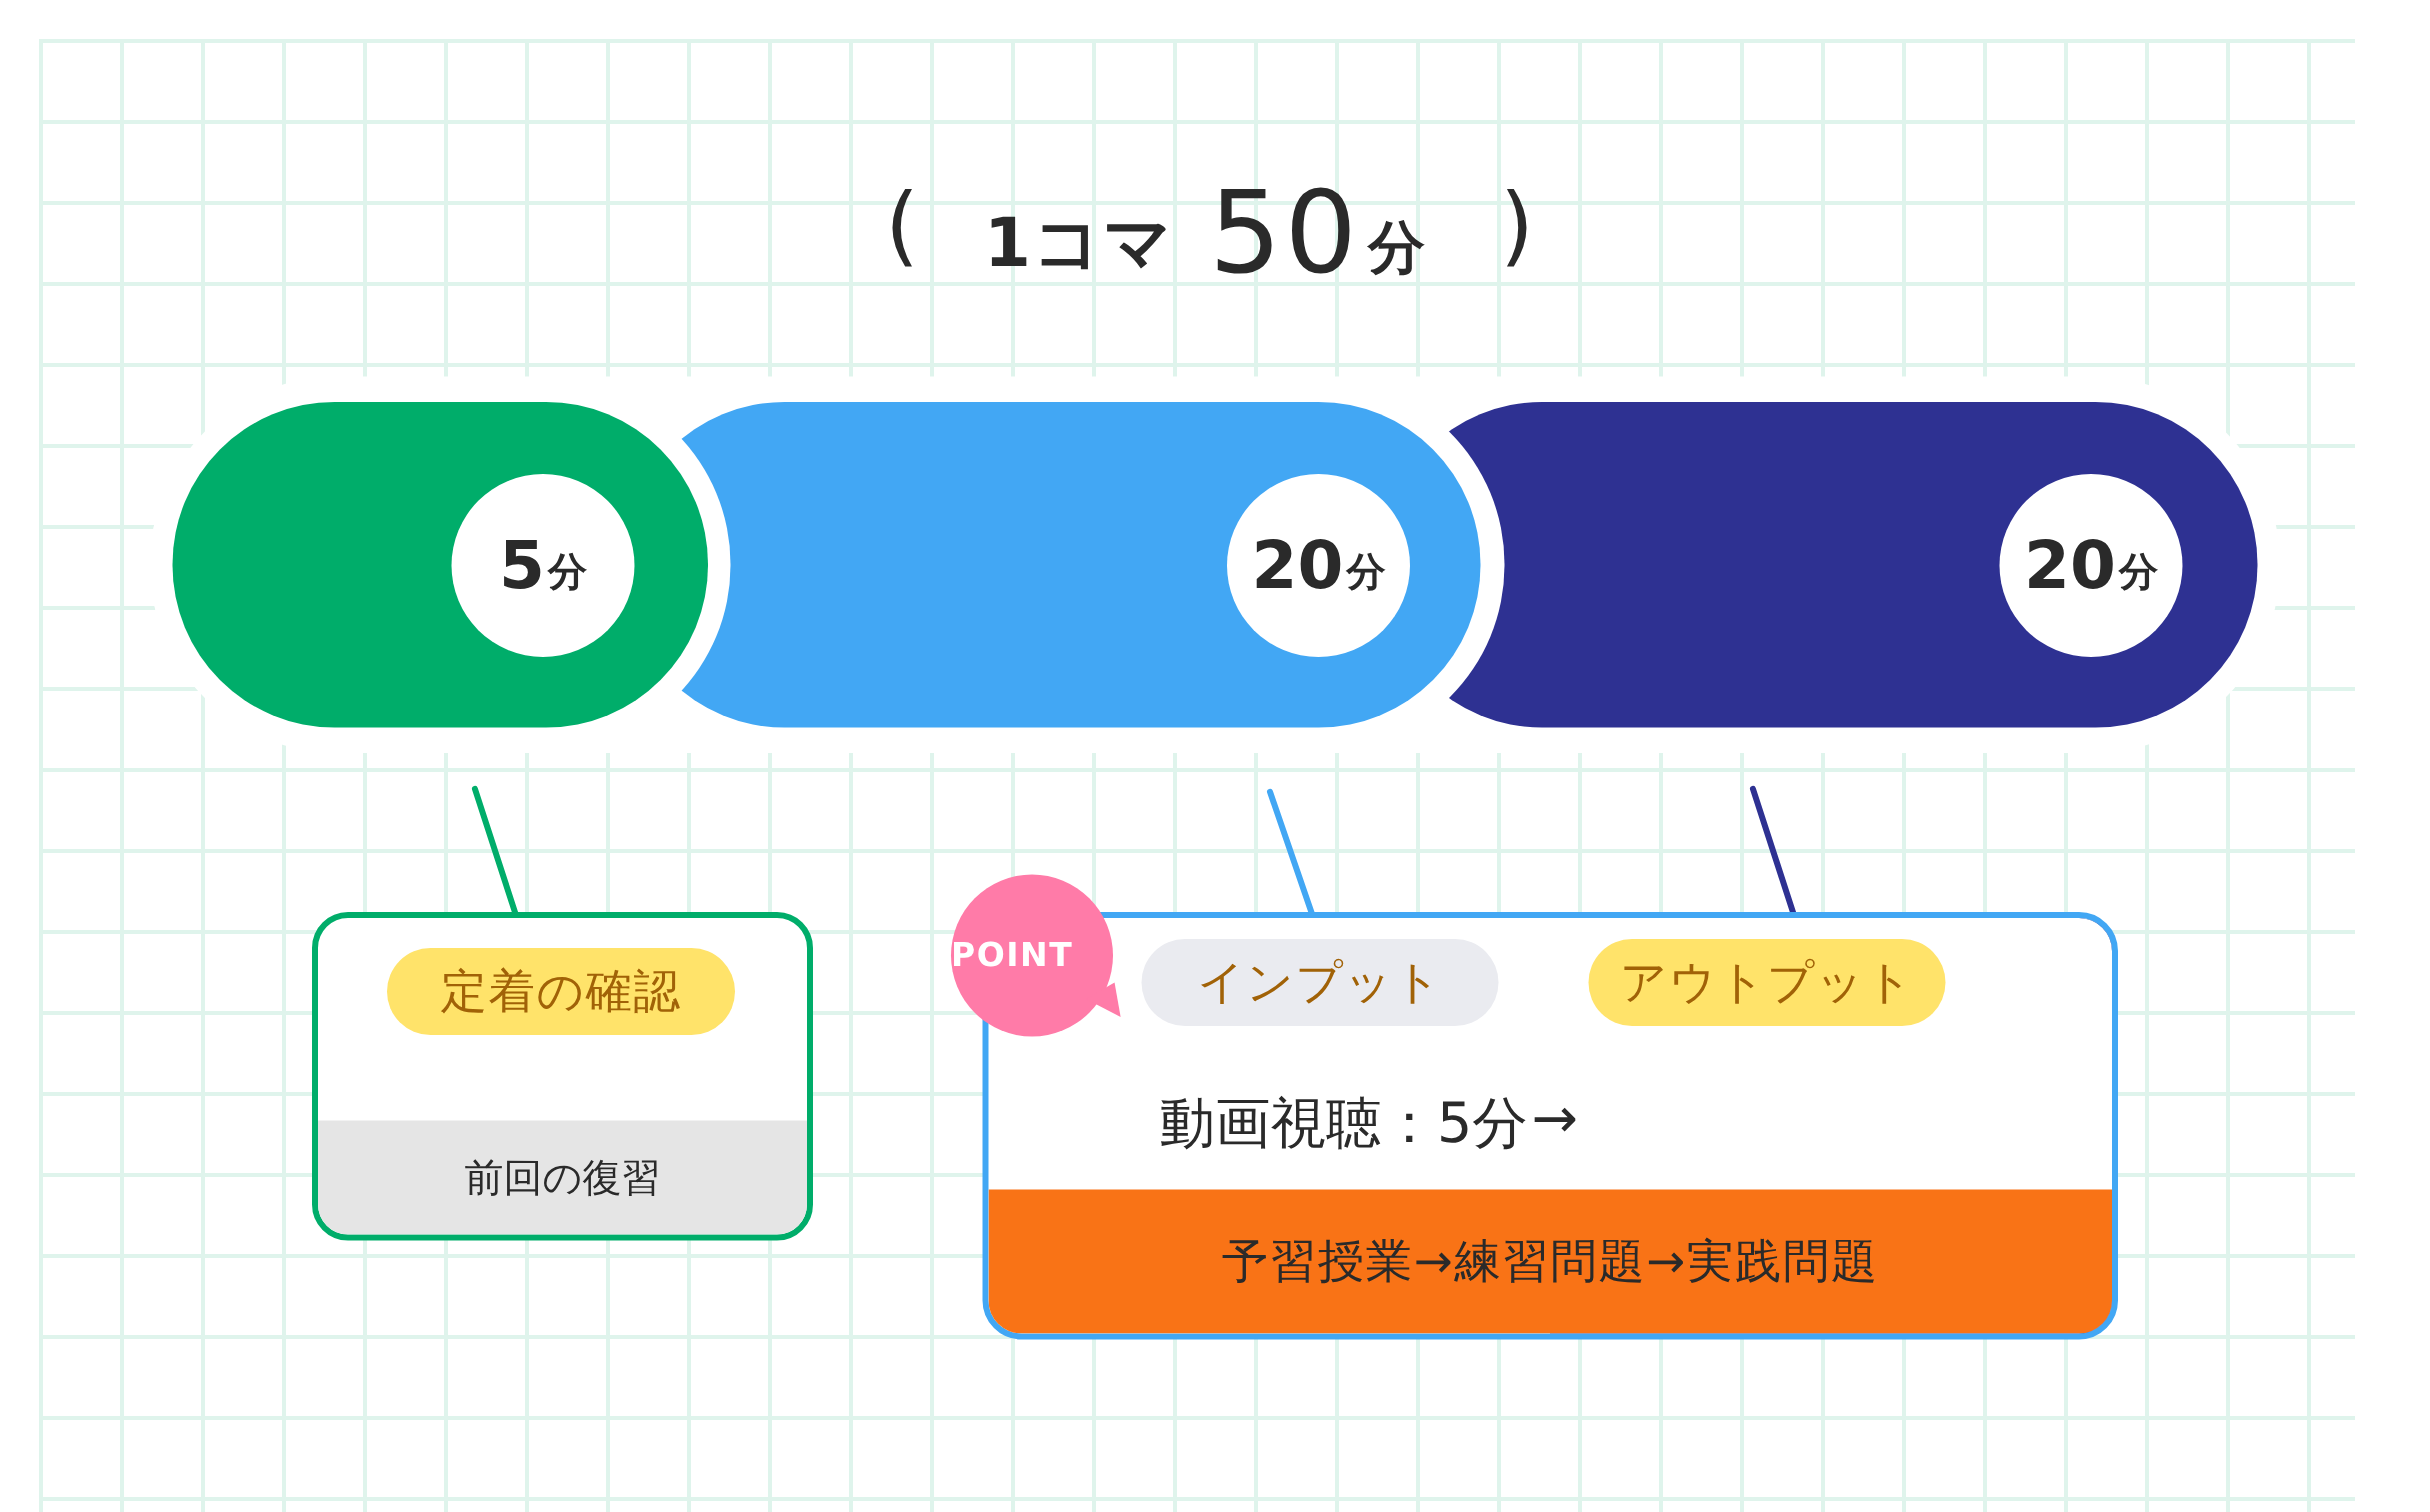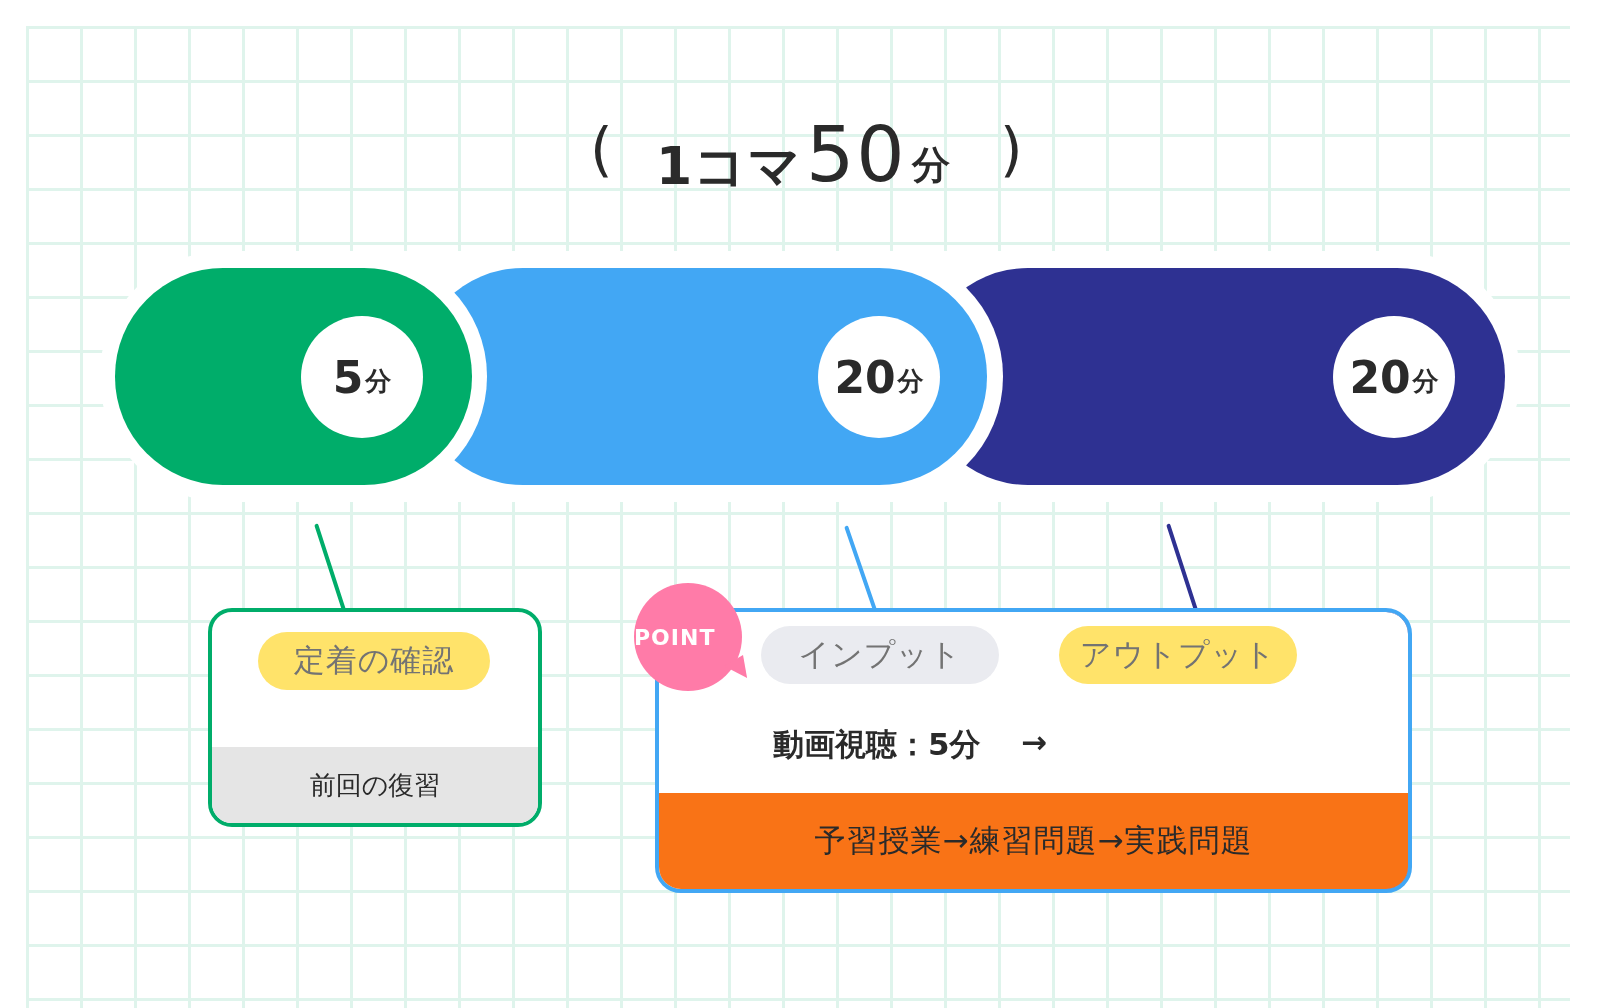--- a/index.html
+++ b/index.html
@@ -15,21 +15,21 @@
       linear-gradient(to right, #dff4ec 0, #dff4ec 3px, transparent 3px),
       linear-gradient(to bottom, #dff4ec 0, #dff4ec 3px, transparent 3px);
     background-size:54px 54px;
   }
   .title {
     position:absolute; left:0; top:110px; width:1620px; height:90px;
   }
   .paren { position:absolute; top:6px; font-size:58px; font-weight:400; color:#2a2a2a; }
   .paren.l { left:590px; }
   .paren.r { left:1000px; }
-  .t-label { position:absolute; left:656px; top:22px; font-size:52px; font-weight:bold; letter-spacing:1px;text-align:right; }
+  .t-label { position:absolute; left:656px; top:22px; font-size:45px; font-weight:bold; letter-spacing:1px;text-align:right; }
   .t-num { position:absolute; left:806px; top:0px; font-size:76px; font-weight:normal; letter-spacing:2px; }
   .t-unit { position:absolute; left:912px; top:30px; font-size:38px; font-weight:bold; }
 
   .backdrop {
     position:absolute; left:100px; top:251px; width:1420px; height:251px;
     background:#ffffff; border-radius:125px;
   }
   .seg { position:absolute; top:268px; height:217px; border-radius:108px; }
   .seg.navy { left:920px; width:585px; background:#2e3192; }
   .seg.blue { left:415px; width:572px; background:#42a7f4; box-shadow:0 0 0 16px #ffffff; }
@@ -49,21 +49,21 @@
     position:absolute; left:208px; top:608px; width:334px; height:219px;
     border:4px solid #00ad6a; border-radius:24px; box-sizing:border-box;
     background:#fff; overflow:hidden;
   }
   .box-green .upper { height:120px; position:relative; }
   .box-green .lower { position:absolute; left:0; right:0; bottom:0; height:76px; background:#e5e5e5;
     display:flex; align-items:center; justify-content:center; font-size:26px; }
   .pill {
     position:absolute; height:58px; border-radius:29px;
     display:flex; align-items:center; justify-content:center;
-    font-size:31px; color:#737373; letter-spacing:1px;
+    font-size:31px; color:#a16207; letter-spacing:1px;
   }
   .pill.yellow { background:#ffe36a; }
   .pill.gray { background:#eaebf0; }
 
   .box-right {
     position:absolute; left:655px; top:608px; width:757px; height:285px;
     border-radius:26px; box-sizing:border-box;
     border:4px solid #42a7f4;
     background:#fff; overflow:hidden;
   }
@@ -71,22 +71,21 @@
     position:absolute; left:374px; top:-4px; right:-4px; bottom:-4px;
     border:4px solid #2e3192; border-left:none; border-radius:0 26px 26px 0;
     pointer-events:none;
   }
   .box-right .lower {
     position:absolute; left:0; right:0; bottom:0; height:96px; background:#f97316;
     display:flex; align-items:center; justify-content:center; font-size:31px; letter-spacing:1px;
   }
   .box-right .flow {
     position:absolute; top:112px; left:0; width:100%; height:44px;
-    font-size:31px;
-    font-weight:bold;
+    font-size:37px;
   }
   .flow span { position:absolute; top:0; }
   .point {
     position:absolute; left:634px; top:583px; width:108px; height:108px; border-radius:50%;
     background:#ff7ba8; color:#fff; font-weight:bold; font-size:22px; letter-spacing:1px;
     display:flex; align-items:center; justify-content:flex-start;
   }
   .point .tail {
     position:absolute; right:-8px; bottom:10px; width:0; height:0;
     border-left:14px solid transparent; border-right:8px solid transparent;

